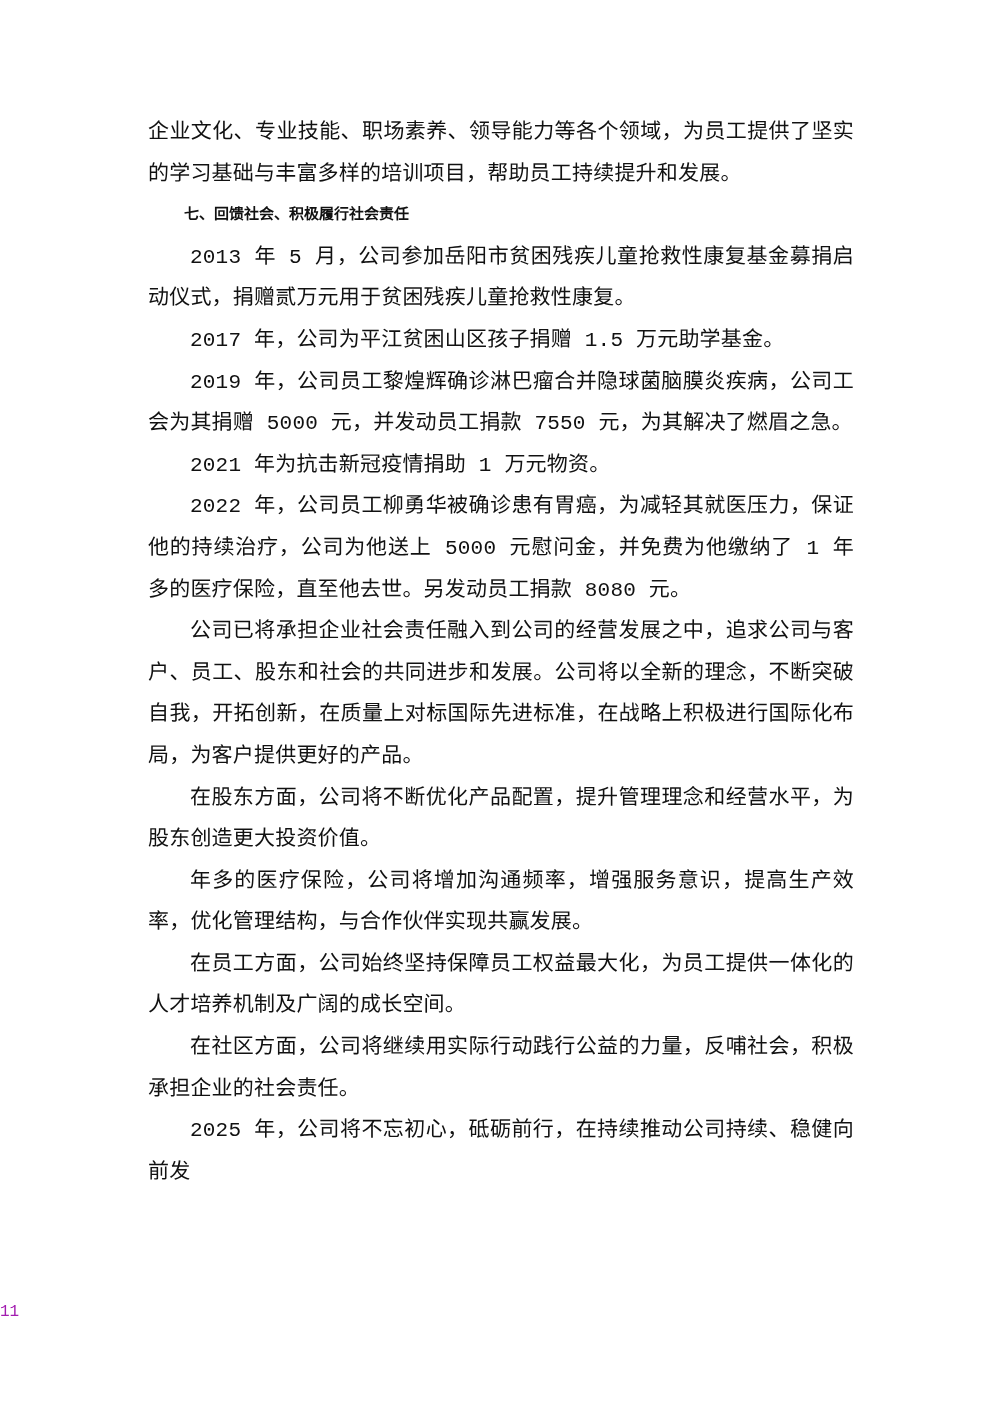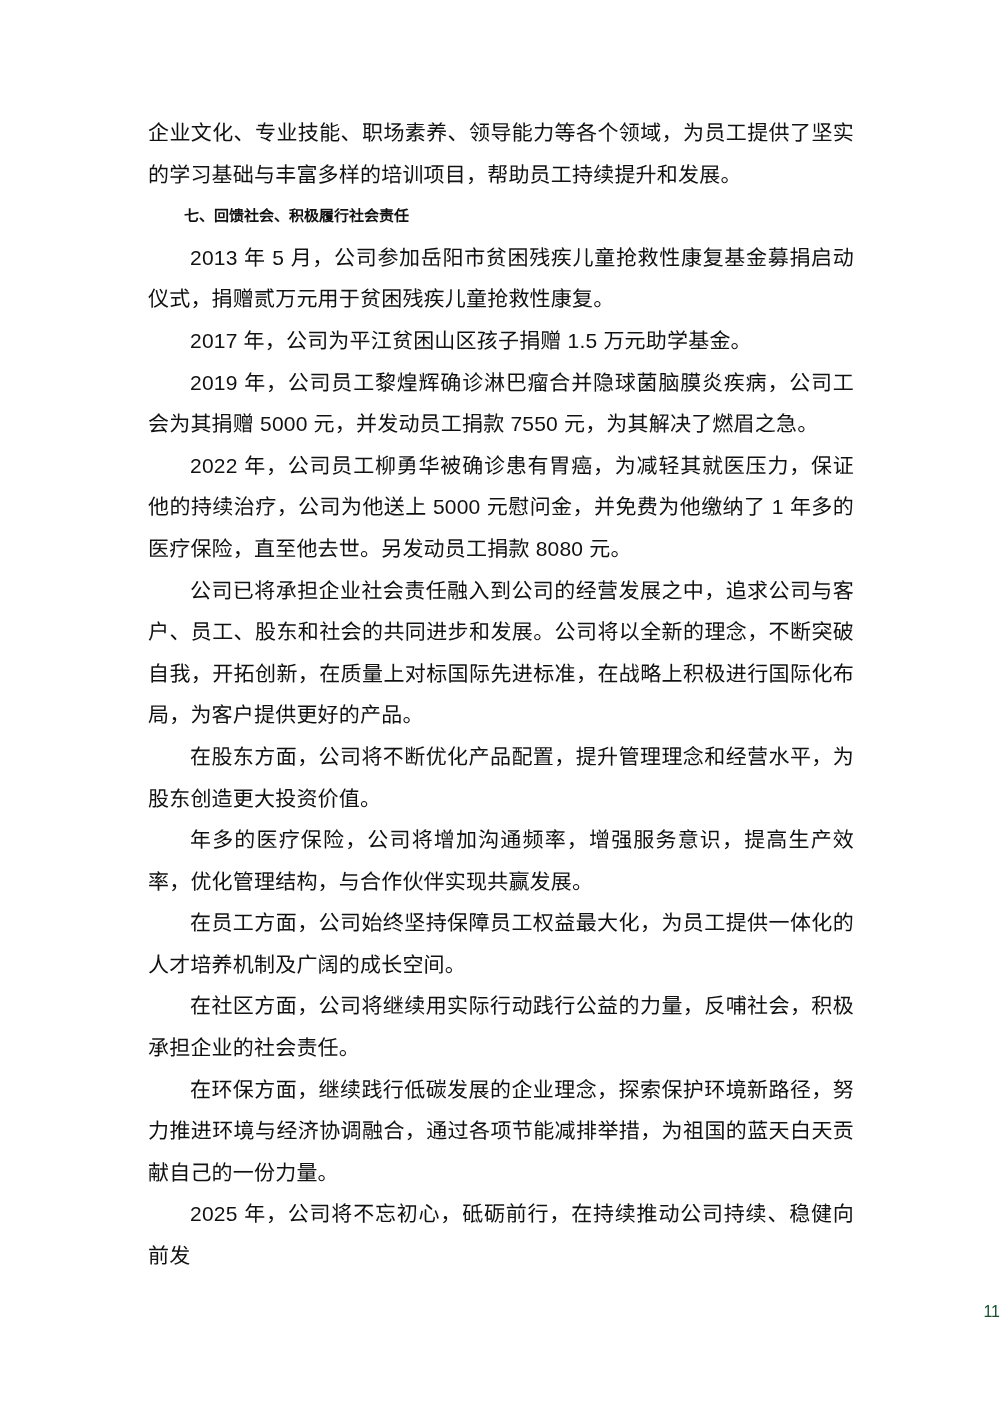--- a/index.html
+++ b/index.html
@@ -7,21 +7,21 @@
     padding: 0;
     background: #888;
   }
   .page {
     position: relative;
     width: 1000px;
     height: 1414px;
     margin: 0 auto;
     background: #ffffff;
     color: #111111;
-    font-family: Liberation Sans, sans-serif;
+    font-family: Liberation Mono, monospace;
     overflow: hidden;
     box-sizing: border-box;
   }
   .content {
     position: absolute;
     top: 112px;
     left: 148px;
     width: 706px;
   }
   .para {
@@ -41,46 +41,46 @@
     font-weight: bold;
     line-height: 41.6px;
     text-indent: 2.4em;
     text-align: left;
   }
   .page-number {
     position: absolute;
     top: 1300px;
     left: 0;
     width: 100%;
-    text-align: right;
+    text-align: left;
     font-size: 16px;
     line-height: 24px;
-    color: #14532d;
+    color: #a21caf;
   }
 </style>
 </head>
 <body>
 
 <div class="page">
   <div class="content">
 
     <p class="para">企业文化、专业技能、职场素养、领导能力等各个领域，为员工提供了坚实的学习基础与丰富多样的培训项目，帮助员工持续提升和发展。</p>
 
     <h2 class="section-heading">七、回馈社会、积极履行社会责任</h2>
 
     <p class="para indent">2013 年 5 月，公司参加岳阳市贫困残疾儿童抢救性康复基金募捐启动仪式，捐赠贰万元用于贫困残疾儿童抢救性康复。</p>
     <p class="para indent">2017 年，公司为平江贫困山区孩子捐赠 1.5 万元助学基金。</p>
     <p class="para indent">2019 年，公司员工黎煌辉确诊淋巴瘤合并隐球菌脑膜炎疾病，公司工会为其捐赠 5000 元，并发动员工捐款 7550 元，为其解决了燃眉之急。</p>
+    <p class="para indent">2021 年为抗击新冠疫情捐助 1 万元物资。</p>
     <p class="para indent">2022 年，公司员工柳勇华被确诊患有胃癌，为减轻其就医压力，保证他的持续治疗，公司为他送上 5000 元慰问金，并免费为他缴纳了 1 年多的医疗保险，直至他去世。另发动员工捐款 8080 元。</p>
 
 
     <p class="para indent">公司已将承担企业社会责任融入到公司的经营发展之中，追求公司与客户、员工、股东和社会的共同进步和发展。公司将以全新的理念，不断突破自我，开拓创新，在质量上对标国际先进标准，在战略上积极进行国际化布局，为客户提供更好的产品。</p>
     <p class="para indent">在股东方面，公司将不断优化产品配置，提升管理理念和经营水平，为股东创造更大投资价值。</p>
     <p class="para indent">年多的医疗保险，公司将增加沟通频率，增强服务意识，提高生产效率，优化管理结构，与合作伙伴实现共赢发展。</p>
     <p class="para indent">在员工方面，公司始终坚持保障员工权益最大化，为员工提供一体化的人才培养机制及广阔的成长空间。</p>
     <p class="para indent">在社区方面，公司将继续用实际行动践行公益的力量，反哺社会，积极承担企业的社会责任。</p>
-    <p class="para indent">在环保方面，继续践行低碳发展的企业理念，探索保护环境新路径，努力推进环境与经济协调融合，通过各项节能减排举措，为祖国的蓝天白天贡献自己的一份力量。</p>
     <p class="para indent">2025 年，公司将不忘初心，砥砺前行，在持续推动公司持续、稳健向前发</p>
 
   </div>
 
   <div class="page-number">11</div>
 </div>
 
 </body></html>

